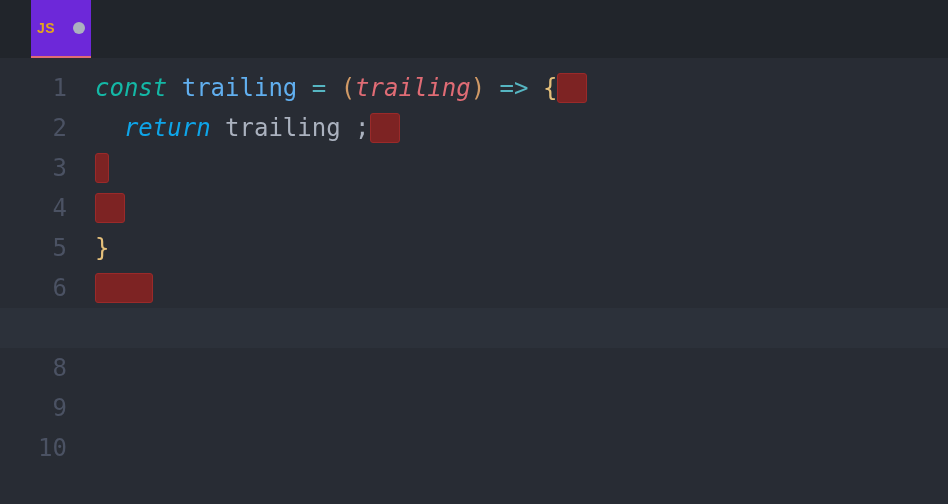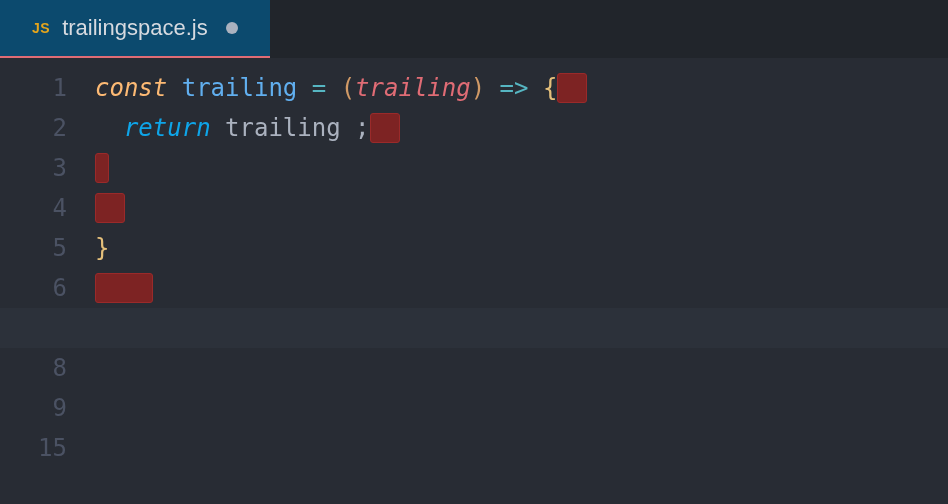--- a/index.html
+++ b/index.html
@@ -15,28 +15,29 @@
   .tab-bar {
     display: flex;
     align-items: stretch;
     height: 58px;
     background: #21252b;
     user-select: none;
   }
   .tab {
     display: flex;
     align-items: center;
-    padding: 0 32px;
-    background: #0c4a6e;
+    padding: 0 6px;
+    background: #6d28d9;
     border-bottom: 2px solid #e06c75;
     position: relative;
     gap: 12px;
     font-family: -apple-system, BlinkMacSystemFont, "Segoe UI", sans-serif;
     font-size: 22px;
     color: #d7dae0;
+    margin-left: 31px;
   }
   .tab .lang-badge {
     font-family: -apple-system, BlinkMacSystemFont, sans-serif;
     font-weight: 700;
     font-size: 14px;
     color: #e5a51c;
     letter-spacing: 0.5px;
   }
   .tab .dirty-dot {
     width: 12px; height: 12px;
@@ -70,21 +71,21 @@
   .code-line {
     white-space: pre;
     height: 40px;
     line-height: 40px;
     display: flex;
     align-items: center;
   }
   .tok {
     white-space: pre;
   }
-  .tok-keyword { color: #fdba74; font-style: italic; }
+  .tok-keyword { color: #14b8a6; font-style: italic; }
   .tok-func    { color: #61afef; }
   .tok-op      { color: #56b6c2; }
   .tok-paren   { color: #d19a66; }
   .tok-param   { color: #e06c75; font-style: italic; }
   .tok-brace   { color: #e5c07b; }
   .tok-text    { color: #abb2bf; }
   .tok-return  { color: #0ea5e9; font-style: italic; }
   .trail {
     display: inline-block;
     background: #7d2323;
@@ -96,37 +97,36 @@
   .trail.w1 { width: 14px; }
   .trail.w2 { width: 30px; }
   .trail.w4 { width: 58px; }
 </style>
 </head>
 <body>
 
 <div class="tab-bar">
   <div class="tab">
     <span class="lang-badge">JS</span>
-    <span>trailingspace.js</span>
     <span class="dirty-dot"></span>
   </div>
 </div>
 
 <div class="editor">
   <div class="gutter">
     <div class="num">1</div>
     <div class="num">2</div>
     <div class="num">3</div>
     <div class="num">4</div>
     <div class="num">5</div>
     <div class="num">6</div>
     <div class="num active">7</div>
     <div class="num">8</div>
     <div class="num">9</div>
-    <div class="num">15</div>
+    <div class="num">10</div>
   </div>
 
   <div class="code">
 
     <div class="code-line">
       <span class="tok tok-keyword">const </span><span class="tok tok-func">trailing</span><span class="tok tok-op"> = </span><span class="tok tok-paren">(</span><span class="tok tok-param">trailing</span><span class="tok tok-paren">)</span><span class="tok tok-op"> =&gt; </span><span class="tok tok-brace">{</span><span class="trail w2"></span>
     </div>
 
     <div class="code-line">
       <span class="tok">  </span><span class="tok tok-return">return </span><span class="tok tok-text">trailing </span><span class="tok tok-text">;</span><span class="trail w2"></span>

